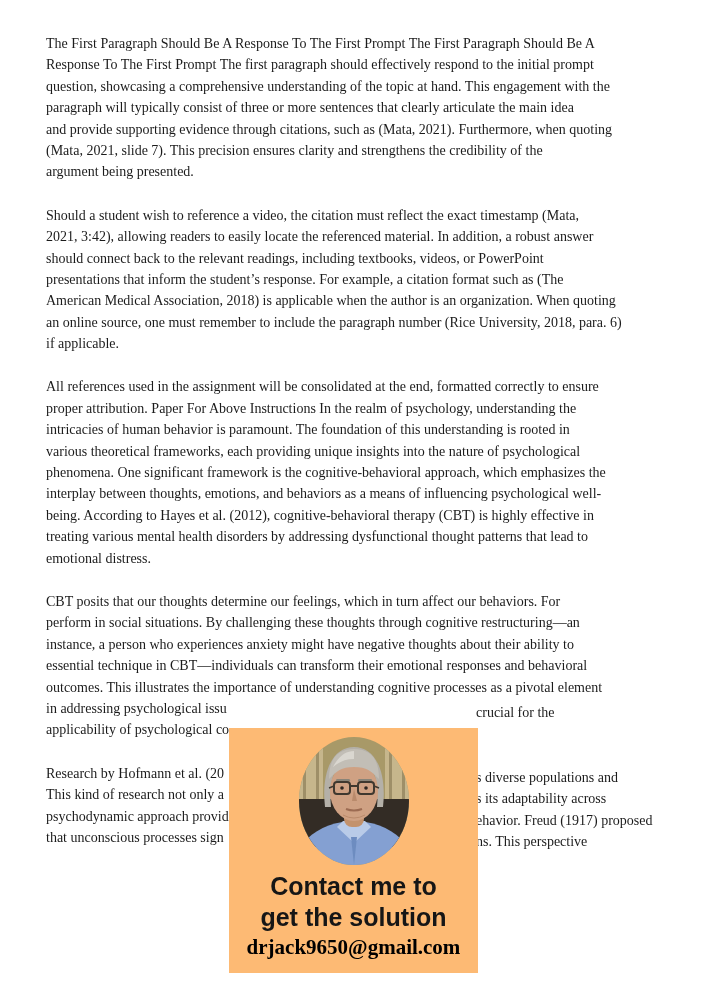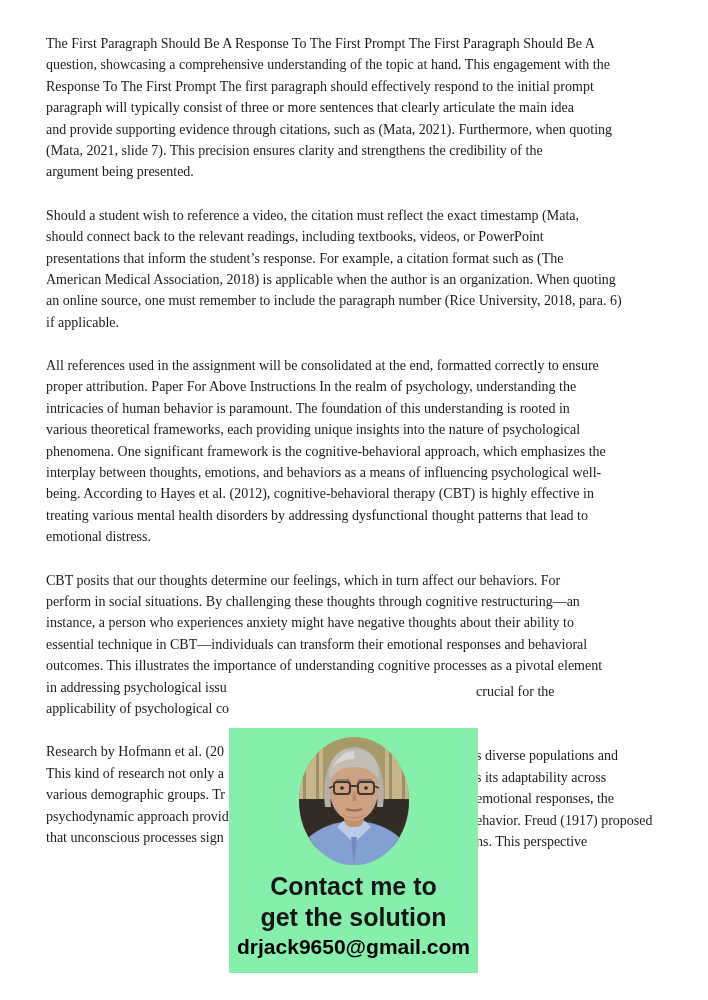--- a/index.html
+++ b/index.html
@@ -46,42 +46,43 @@
     margin-top: 6px;
     font-family: "Liberation Sans", sans-serif;
     font-weight: 700;
     font-size: 25px;
     line-height: 31px;
     text-align: center;
     letter-spacing: 0px;
   }
   .email {
     margin-top: 2px;
-    font-family: Liberation Sans, sans-serif;
+    font-family: Liberation Serif, serif;
     font-weight: 700;
     font-size: 21px;
     color: #000000;
     text-align: center;
   }
 </style>
 </head>
 <body>
 
 <div id="doc">
     <div class="paragraph">
       <div class="line">The First Paragraph Should Be A Response To The First Prompt The First Paragraph Should Be A</div>
+      <div class="line">Response To The First Prompt The first paragraph should effectively respond to the initial prompt</div>
       <div class="line">question, showcasing a comprehensive understanding of the topic at hand. This engagement with the</div>
-      <div class="line">Response To The First Prompt The first paragraph should effectively respond to the initial prompt</div>
       <div class="line">paragraph will typically consist of three or more sentences that clearly articulate the main idea</div>
       <div class="line">and provide supporting evidence through citations, such as (Mata, 2021). Furthermore, when quoting</div>
       <div class="line">(Mata, 2021, slide 7). This precision ensures clarity and strengthens the credibility of the</div>
       <div class="line">argument being presented.</div>
     </div>
     <div class="paragraph">
       <div class="line">Should a student wish to reference a video, the citation must reflect the exact timestamp (Mata,</div>
+      <div class="line">2021, 3:42), allowing readers to easily locate the referenced material. In addition, a robust answer</div>
       <div class="line">should connect back to the relevant readings, including textbooks, videos, or PowerPoint</div>
       <div class="line">presentations that inform the student’s response. For example, a citation format such as (The</div>
       <div class="line">American Medical Association, 2018) is applicable when the author is an organization. When quoting</div>
       <div class="line">an online source, one must remember to include the paragraph number (Rice University, 2018, para. 6)</div>
       <div class="line">if applicable.</div>
     </div>
     <div class="paragraph">
       <div class="line">All references used in the assignment will be consolidated at the end, formatted correctly to ensure</div>
       <div class="line">proper attribution. Paper For Above Instructions In the realm of psychology, understanding the</div>
       <div class="line">intricacies of human behavior is paramount. The foundation of this understanding is rooted in</div>
@@ -97,27 +98,26 @@
       <div class="line">perform in social situations. By challenging these thoughts through cognitive restructuring—an</div>
       <div class="line">instance, a person who experiences anxiety might have negative thoughts about their ability to</div>
       <div class="line">essential technique in CBT—individuals can transform their emotional responses and behavioral</div>
       <div class="line">outcomes. This illustrates the importance of understanding cognitive processes as a pivotal element</div>
       <div class="line"><span>in addressing psychological issu</span><span class="right-frag">crucial for the</span></div>
       <div class="line"><span>applicability of psychological co</span></div>
     </div>
     <div class="paragraph">
       <div class="line"><span>Research by Hofmann et al. (20</span><span class="right-frag">s diverse populations and</span></div>
       <div class="line"><span>This kind of research not only a</span><span class="right-frag">s its adaptability across</span></div>
-      <div class="line"><span>various demographic groups. Tr</span><span class="right-frag">emotional responses, the</span></div>
       <div class="line"><span>psychodynamic approach provid</span><span class="right-frag">ehavior. Freud (1917) proposed</span></div>
       <div class="line"><span>that unconscious processes sign</span><span class="right-frag">ns. This perspective</span></div>
     </div>
   </div>
 
-<div id="overlay" style="background: #86efac;">
+<div id="overlay" style="background: #fdba74;">
   <div class="photo-wrap">
     
     <svg width="110" height="128" viewBox="0 0 110 128">
       <defs>
         <clipPath id="ovalClip">
             <ellipse cx="55" cy="64" rx="55" ry="64"></ellipse>
           </clipPath>
       </defs>
       <g clip-path="url(#ovalClip)">
         <rect x="0" y="0" width="110" height="128" fill="#a89968"></rect>

